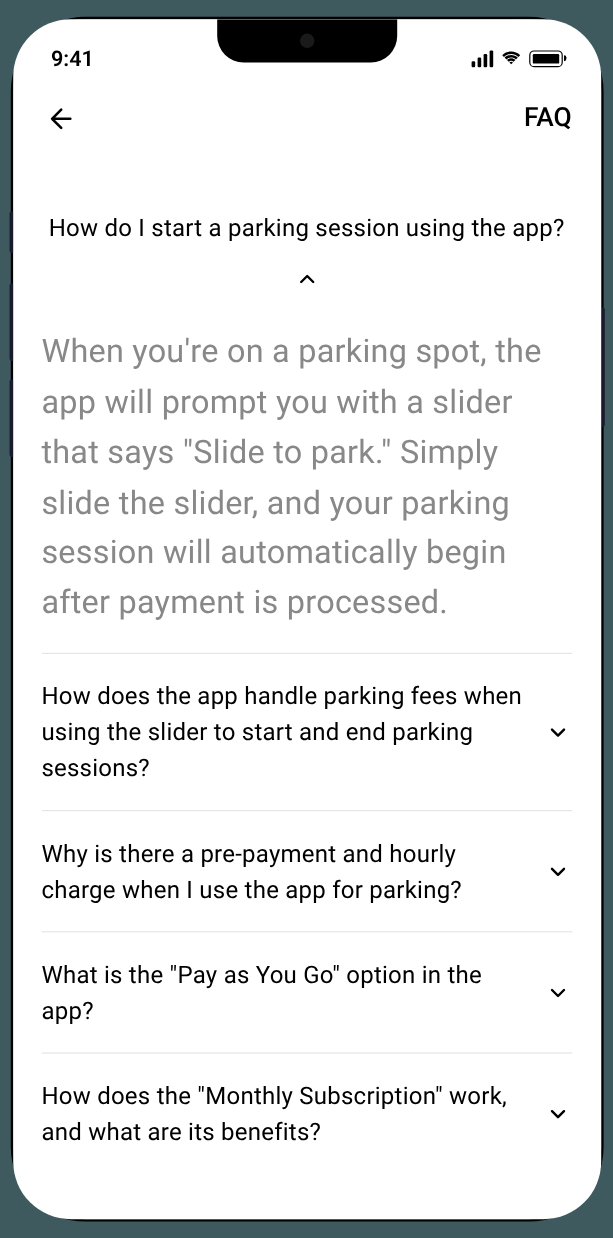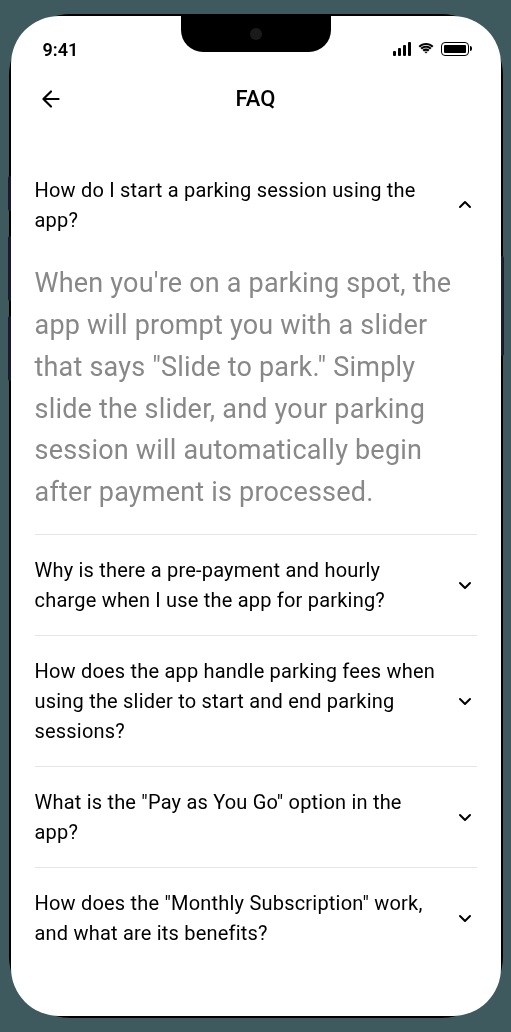--- a/index.html
+++ b/index.html
@@ -127,21 +127,21 @@
       width: 32px;
       height: 32px;
       display: flex;
       align-items: center;
       justify-content: center;
       cursor: pointer;
     }
     .back-button svg { width: 26px; height: 26px; }
     .header-title {
       width: 100%;
-      text-align: center;
+      text-align: right;
       font-size: 22px;
       font-weight: 500;
       color: #000;
     }
     .faq-list {
       padding: 20px 24px;
     }
     .faq-item {
       border-bottom: 1px solid #e5e5e5;
     }
@@ -171,20 +171,21 @@
     .faq-chevron svg { width: 18px; height: 18px; }
     .faq-answer {
       padding: 14px 0 20px;
       font-size: 27px;
       color: #888;
       line-height: 1.55;
       letter-spacing: 0.2px;
     }
     .faq-item.expanded .faq-question-row {
       padding-bottom: 14px;
+      flex-direction: column;
     }
     .faq-item:last-child {
       border-bottom: none;
     }
   </style>
 </head>
 <body>
 
 <div class="phone-frame">
   <div class="side-button left1"></div>
@@ -236,32 +237,32 @@
                 <path d="M4 11L9 6L14 11" stroke="#000" stroke-width="2" stroke-linecap="round" stroke-linejoin="round"></path>
               </svg>
           </div>
         </div>
         <div class="faq-answer">When you're on a parking spot, the app will prompt you with a slider that says "Slide to park." Simply slide the slider, and your parking session will automatically begin after payment is processed.</div>
       </div>
 
 
       <div class="faq-item">
         <div class="faq-question-row">
+          <div class="faq-question">How does the app handle parking fees when using the slider to start and end parking sessions?</div>
+          <div class="faq-chevron">
+            <svg viewBox="0 0 18 18" fill="none">
+                <path d="M4 7L9 12L14 7" stroke="#000" stroke-width="2" stroke-linecap="round" stroke-linejoin="round"></path>
+              </svg>
+          </div>
+        </div>
+      </div>
+
+      <div class="faq-item">
+        <div class="faq-question-row">
           <div class="faq-question">Why is there a pre-payment and hourly charge when I use the app for parking?</div>
-          <div class="faq-chevron">
-            <svg viewBox="0 0 18 18" fill="none">
-                <path d="M4 7L9 12L14 7" stroke="#000" stroke-width="2" stroke-linecap="round" stroke-linejoin="round"></path>
-              </svg>
-          </div>
-        </div>
-      </div>
-
-      <div class="faq-item">
-        <div class="faq-question-row">
-          <div class="faq-question">How does the app handle parking fees when using the slider to start and end parking sessions?</div>
           <div class="faq-chevron">
             <svg viewBox="0 0 18 18" fill="none">
                 <path d="M4 7L9 12L14 7" stroke="#000" stroke-width="2" stroke-linecap="round" stroke-linejoin="round"></path>
               </svg>
           </div>
         </div>
       </div>
 
       <div class="faq-item">
         <div class="faq-question-row">

